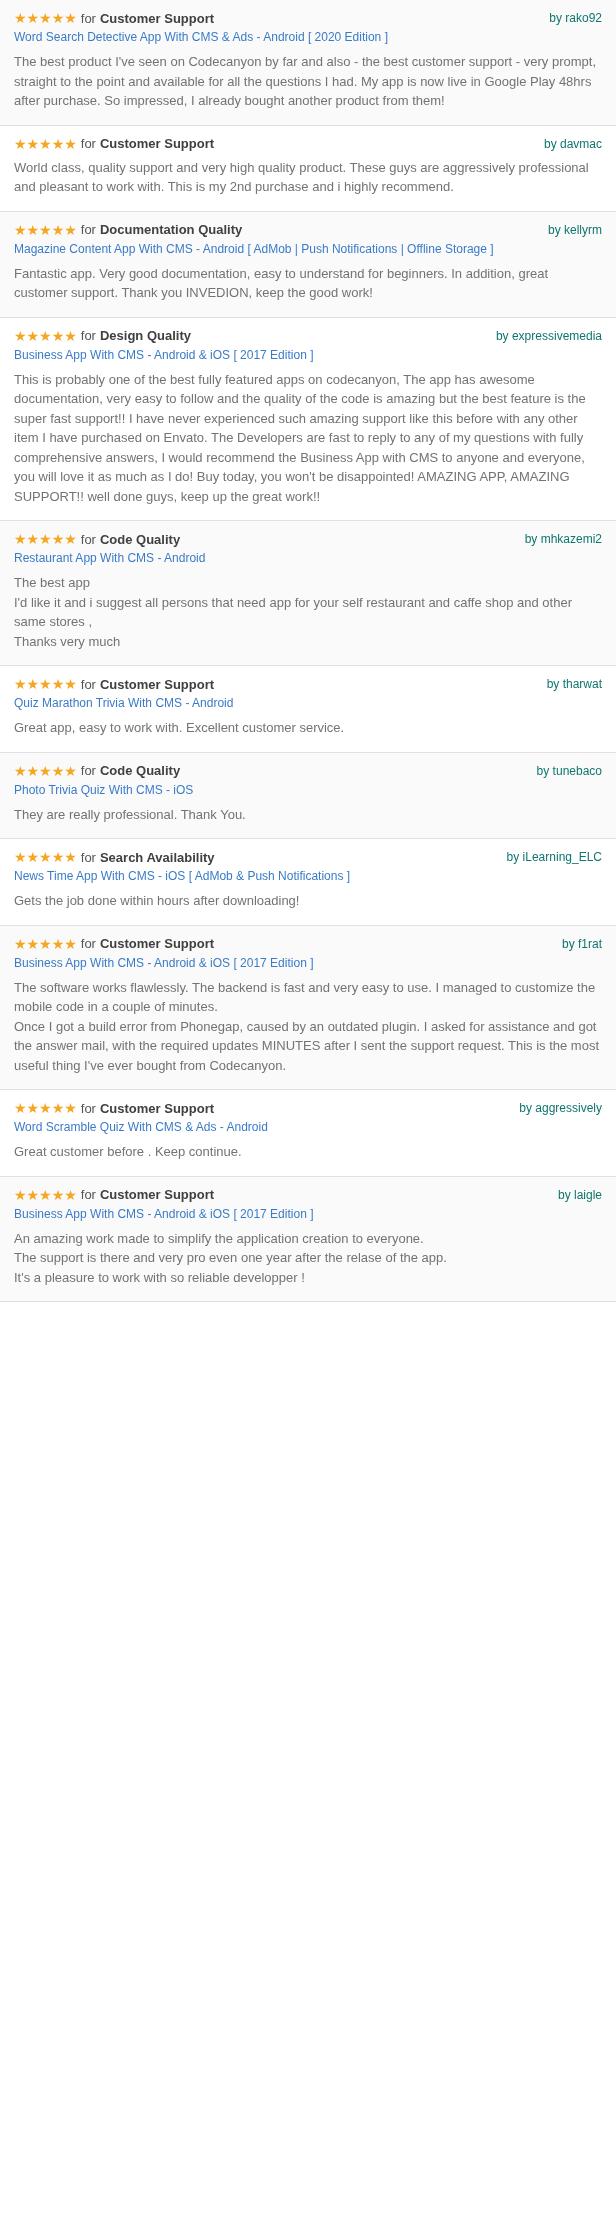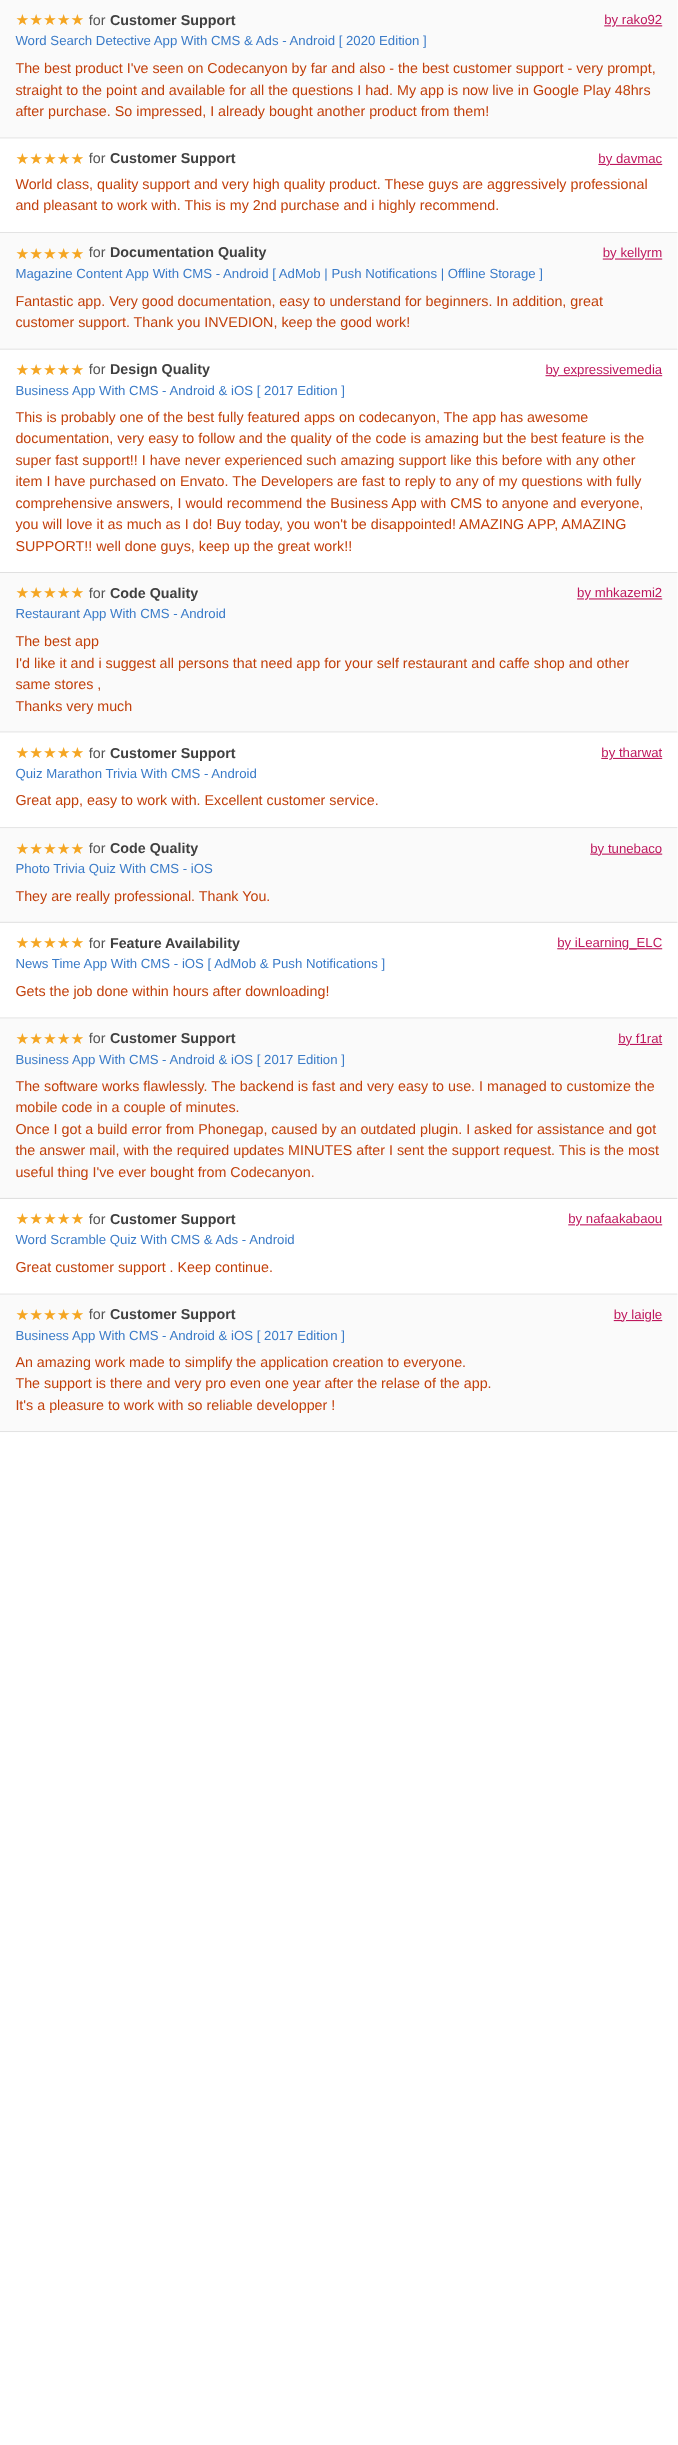--- a/index.html
+++ b/index.html
@@ -40,33 +40,32 @@
       font-size: 13px;
       color: #555;
     }
     .review-type {
       font-size: 13px;
       font-weight: bold;
       color: #404040;
     }
     .review-by {
       font-size: 12px;
-      color: #be185d;
-      text-decoration: underline;
+      color: #0f766e;
     }
     .review-link {
       font-size: 12px;
       color: #3a7bc8;
       text-decoration: none;
       display: block;
       margin-bottom: 8px;
     }
     .review-body {
       font-size: 13px;
-      color: #c2410c;
+      color: #737373;
       line-height: 1.5;
       margin-top: 6px;
     }
   </style>
 </head>
 <body>
 
 <div id="reviews-container">
     <div class="review-card">
       <div class="review-header">
@@ -149,21 +148,21 @@
         <div class="review-by">by tunebaco</div>
       </div>
       <a class="review-link" href="#">Photo Trivia Quiz With CMS - iOS</a>
       <div class="review-body">They are really professional. Thank You.</div>
     </div>
     <div class="review-card">
       <div class="review-header">
         <div class="review-left">
           <span class="stars">★★★★★</span>
           <span class="review-for">for</span>
-          <span class="review-type">Feature Availability</span>
+          <span class="review-type">Search Availability</span>
         </div>
         <div class="review-by">by iLearning_ELC</div>
       </div>
       <a class="review-link" href="#">News Time App With CMS - iOS [ AdMob &amp; Push Notifications ]</a>
       <div class="review-body">Gets the job done within hours after downloading!</div>
     </div>
     <div class="review-card">
       <div class="review-header">
         <div class="review-left">
           <span class="stars">★★★★★</span>
@@ -175,24 +174,24 @@
       <a class="review-link" href="#">Business App With CMS - Android &amp; iOS [ 2017 Edition ]</a>
       <div class="review-body">The software works flawlessly. The backend is fast and very easy to use. I managed to customize the mobile code in a couple of minutes.<br>Once I got a build error from Phonegap, caused by an outdated plugin. I asked for assistance and got the answer mail, with the required updates MINUTES after I sent the support request. This is the most useful thing I've ever bought from Codecanyon.</div>
     </div>
     <div class="review-card">
       <div class="review-header">
         <div class="review-left">
           <span class="stars">★★★★★</span>
           <span class="review-for">for</span>
           <span class="review-type">Customer Support</span>
         </div>
-        <div class="review-by">by nafaakabaou</div>
+        <div class="review-by">by aggressively</div>
       </div>
       <a class="review-link" href="#">Word Scramble Quiz With CMS &amp; Ads - Android</a>
-      <div class="review-body">Great customer support . Keep continue.</div>
+      <div class="review-body">Great customer before . Keep continue.</div>
     </div>
     <div class="review-card">
       <div class="review-header">
         <div class="review-left">
           <span class="stars">★★★★★</span>
           <span class="review-for">for</span>
           <span class="review-type">Customer Support</span>
         </div>
         <div class="review-by">by laigle</div>
       </div>

